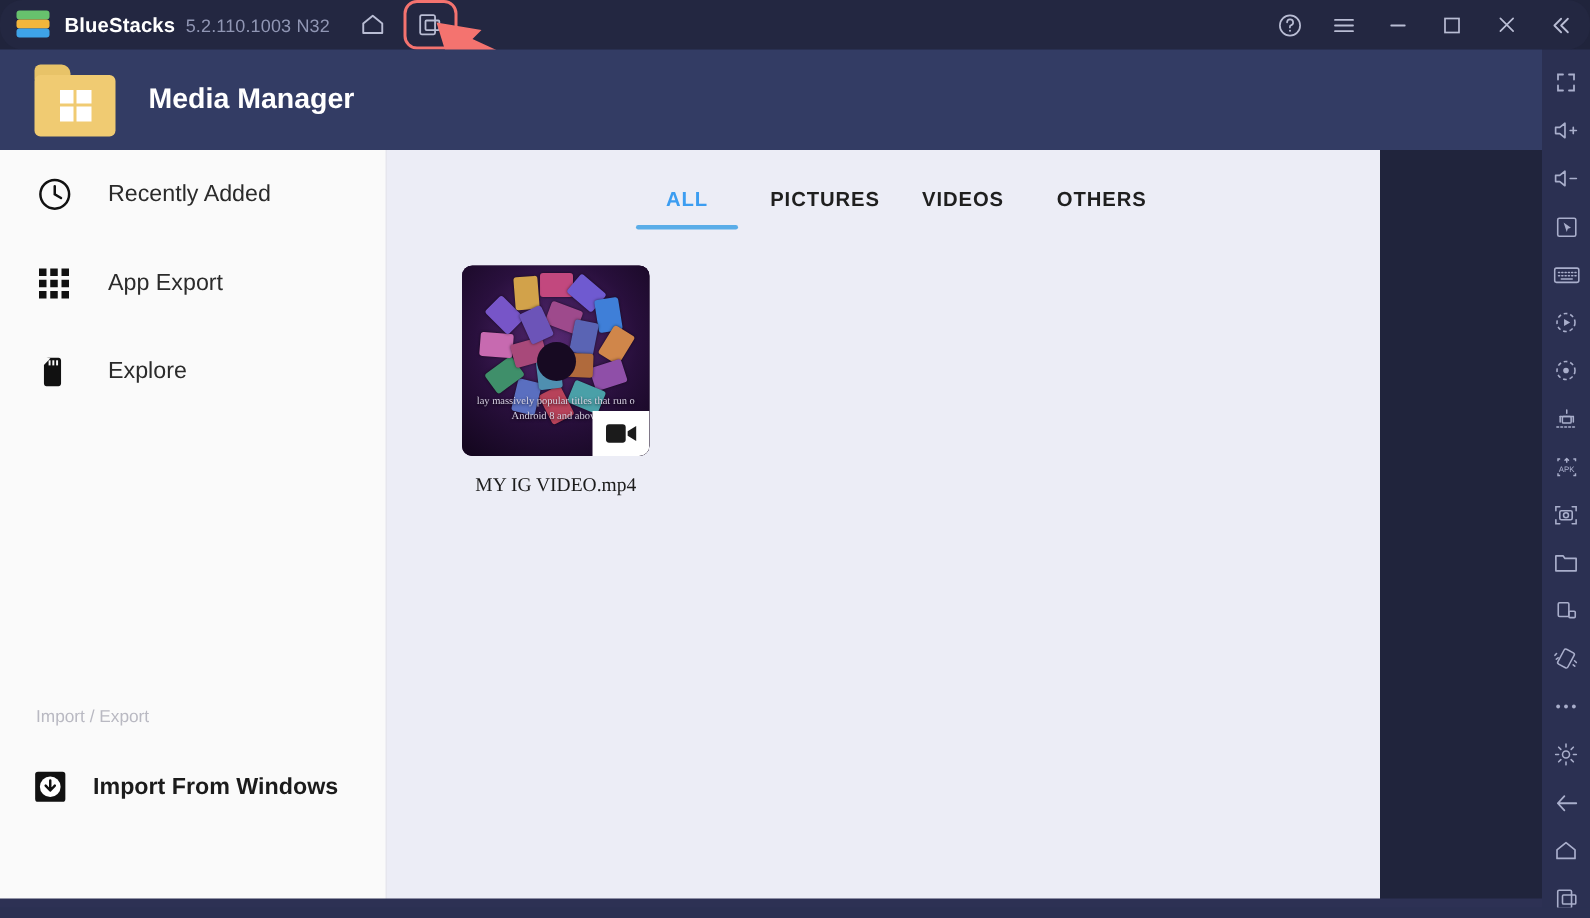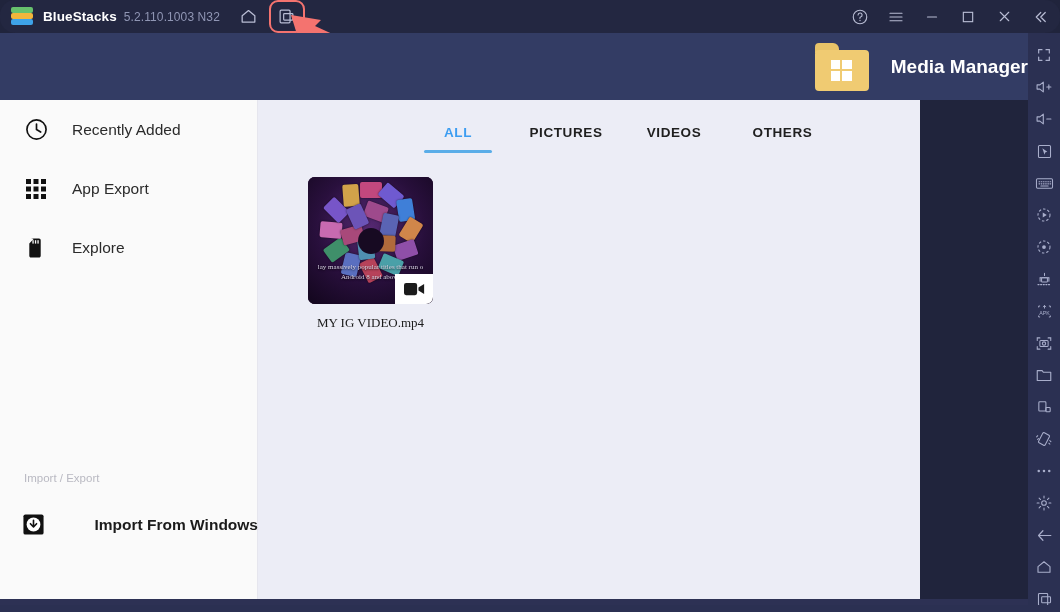--- a/index.html
+++ b/index.html
@@ -38,21 +38,21 @@
     border: 2.5px solid #f4736f; border-radius: 9px;
     width: 36px; height: 33px; display: flex; align-items: center; justify-content: center;
   }
 
   
   .ann-arrow { position: absolute; left: 285px; top: 8px; width: 80px; height: 44px; pointer-events: none; }
 
   
   .header {
     position: absolute; left: 0; top: 33px; width: 1028px; height: 67px;
-    background: #333c64; display: flex; align-items: center; justify-content: flex-end;
+    background: #333c64; display: flex; align-items: center;
   }
   .hdr-folder { margin-left: 23px; width: 54px; height: 48px; position: relative; }
   .hdr-folder .tab {
     position: absolute; left: 0; top: 0; width: 24px; height: 10px;
     background: #e8c368; border-radius: 4px 6px 0 0;
   }
   .hdr-folder .body {
     position: absolute; left: 0; top: 7px; width: 54px; height: 41px;
     background: #f0cb72; border-radius: 4px;
     display: flex; align-items: center; justify-content: center;
@@ -85,29 +85,29 @@
   .nav-item.active { background: #dfe3f2; }
   .nav-item.active .lbl { color: #3c9df1; }
   .nav-item.active .ico { color: #3c9df1; }
 
   .io-section-label {
     position: absolute; left: 24px; top: 372px;
     color: #b9b9c2; font-size: 11.5px;
   }
   .io-item {
     display: flex; align-items: center; padding-left: 22px; height: 57px;
-    color: #1b1b1b; font-size: 15.5px; font-weight: bold; justify-content: space-between;
+    color: #1b1b1b; font-size: 15.5px; font-weight: bold;
   }
   .io-item .ico { width: 28px; display: flex; align-items: center; }
   .io-item .lbl { margin-left: 12px; }
   .io-list { position: absolute; left: 0; top: 396px; width: 258px; }
 
   
   .content { position: absolute; left: 258px; top: 0; width: 770px; height: 506px; }
-  .tabs { display: flex; align-items: flex-start; padding-top: 25px; padding-left: 154px; gap: 16px; }
+  .tabs { display: flex; align-items: flex-start; padding-top: 25px; padding-left: 154px; gap: 0; }
   .tab-item {
     font-size: 13.5px; font-weight: bold; color: #1f1f1f; letter-spacing: .6px;
     padding: 0 0 13px 0; position: relative; text-align: center;
   }
   .tab-item:nth-child(1) { width: 92px; }
   .tab-item:nth-child(2) { width: 92px; }
   .tab-item:nth-child(3) { width: 92px; }
   .tab-item:nth-child(4) { width: 93px; }
   .tab-item:nth-child(5) { width: 92px; font-style: italic; }
   .tab-item.active { color: #3c9df1; }

